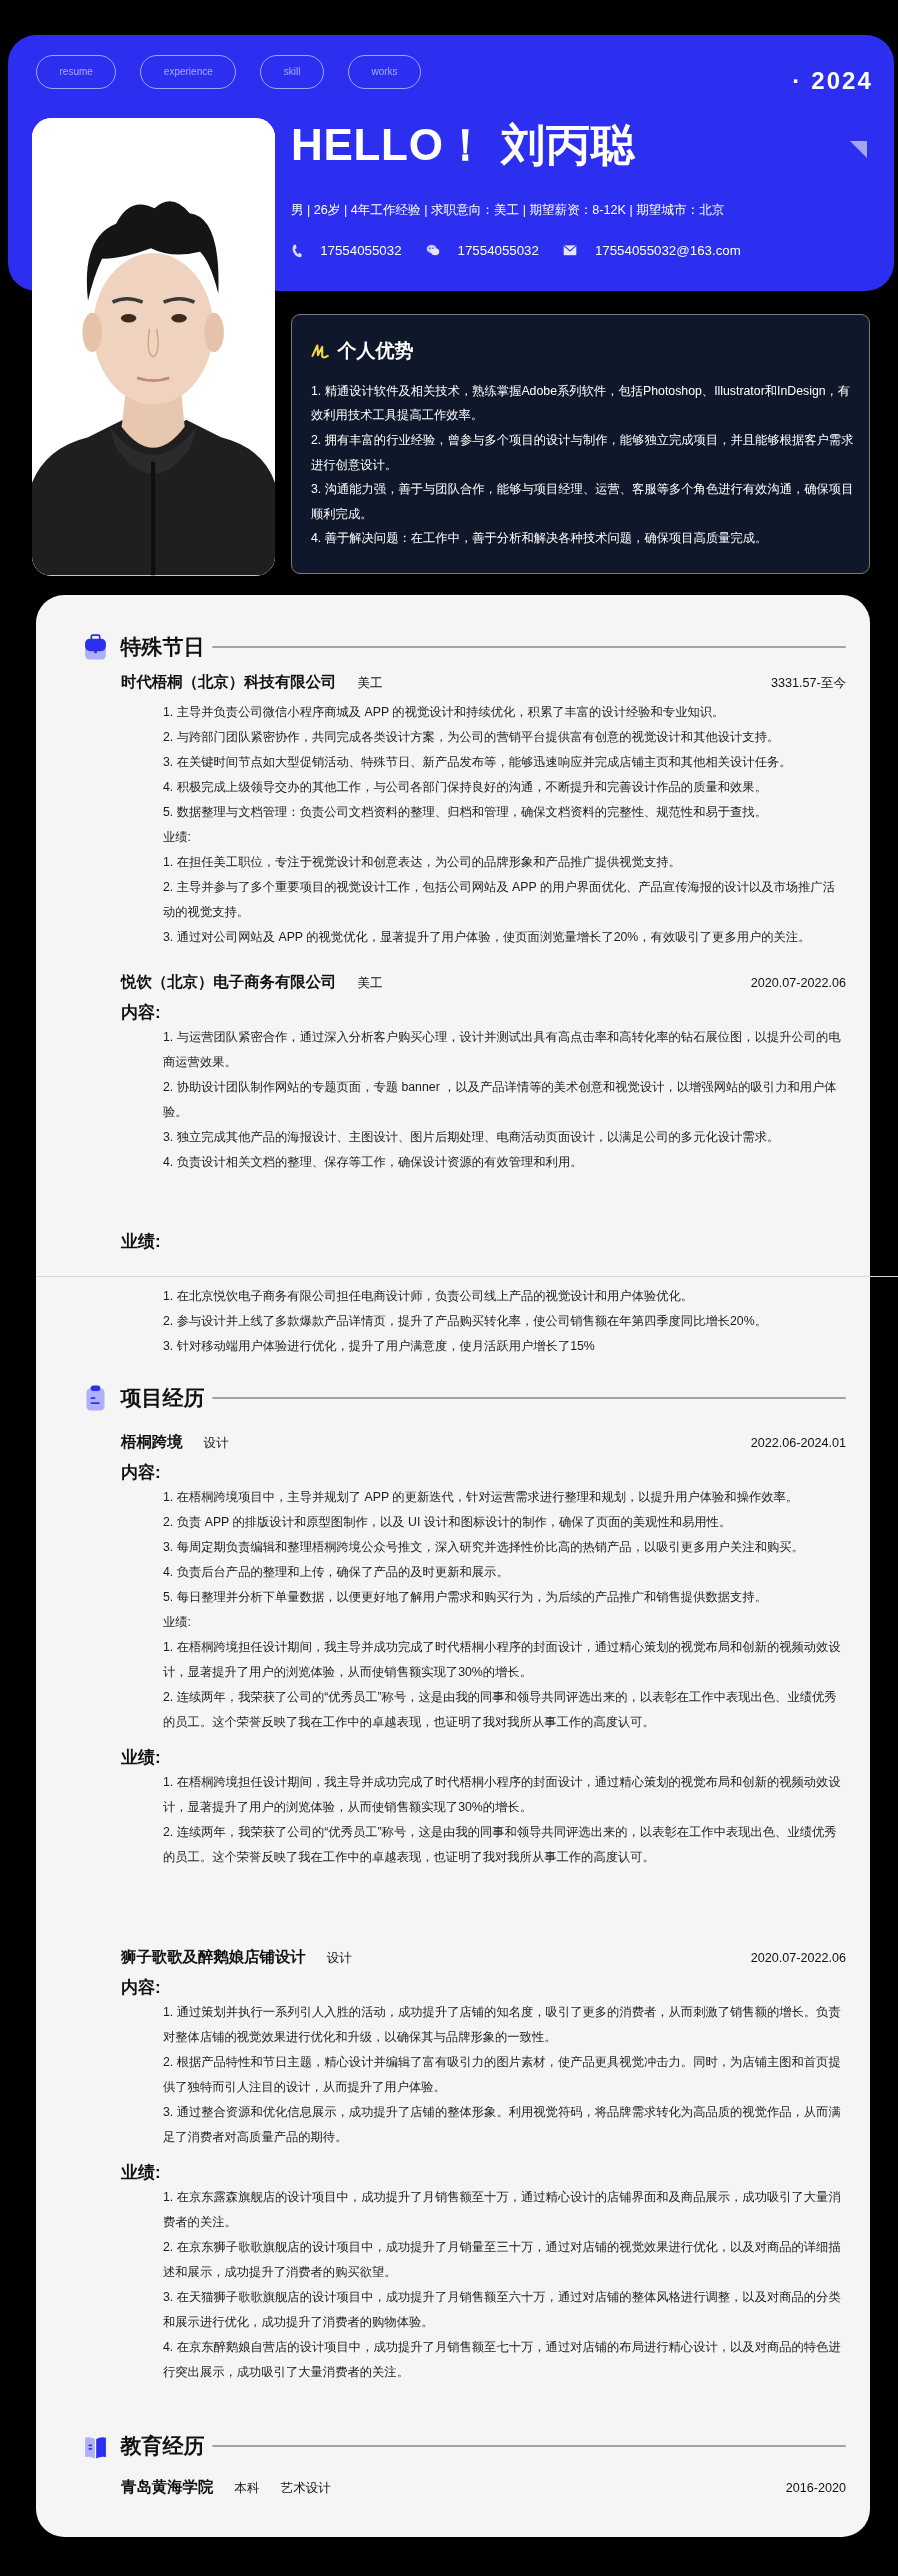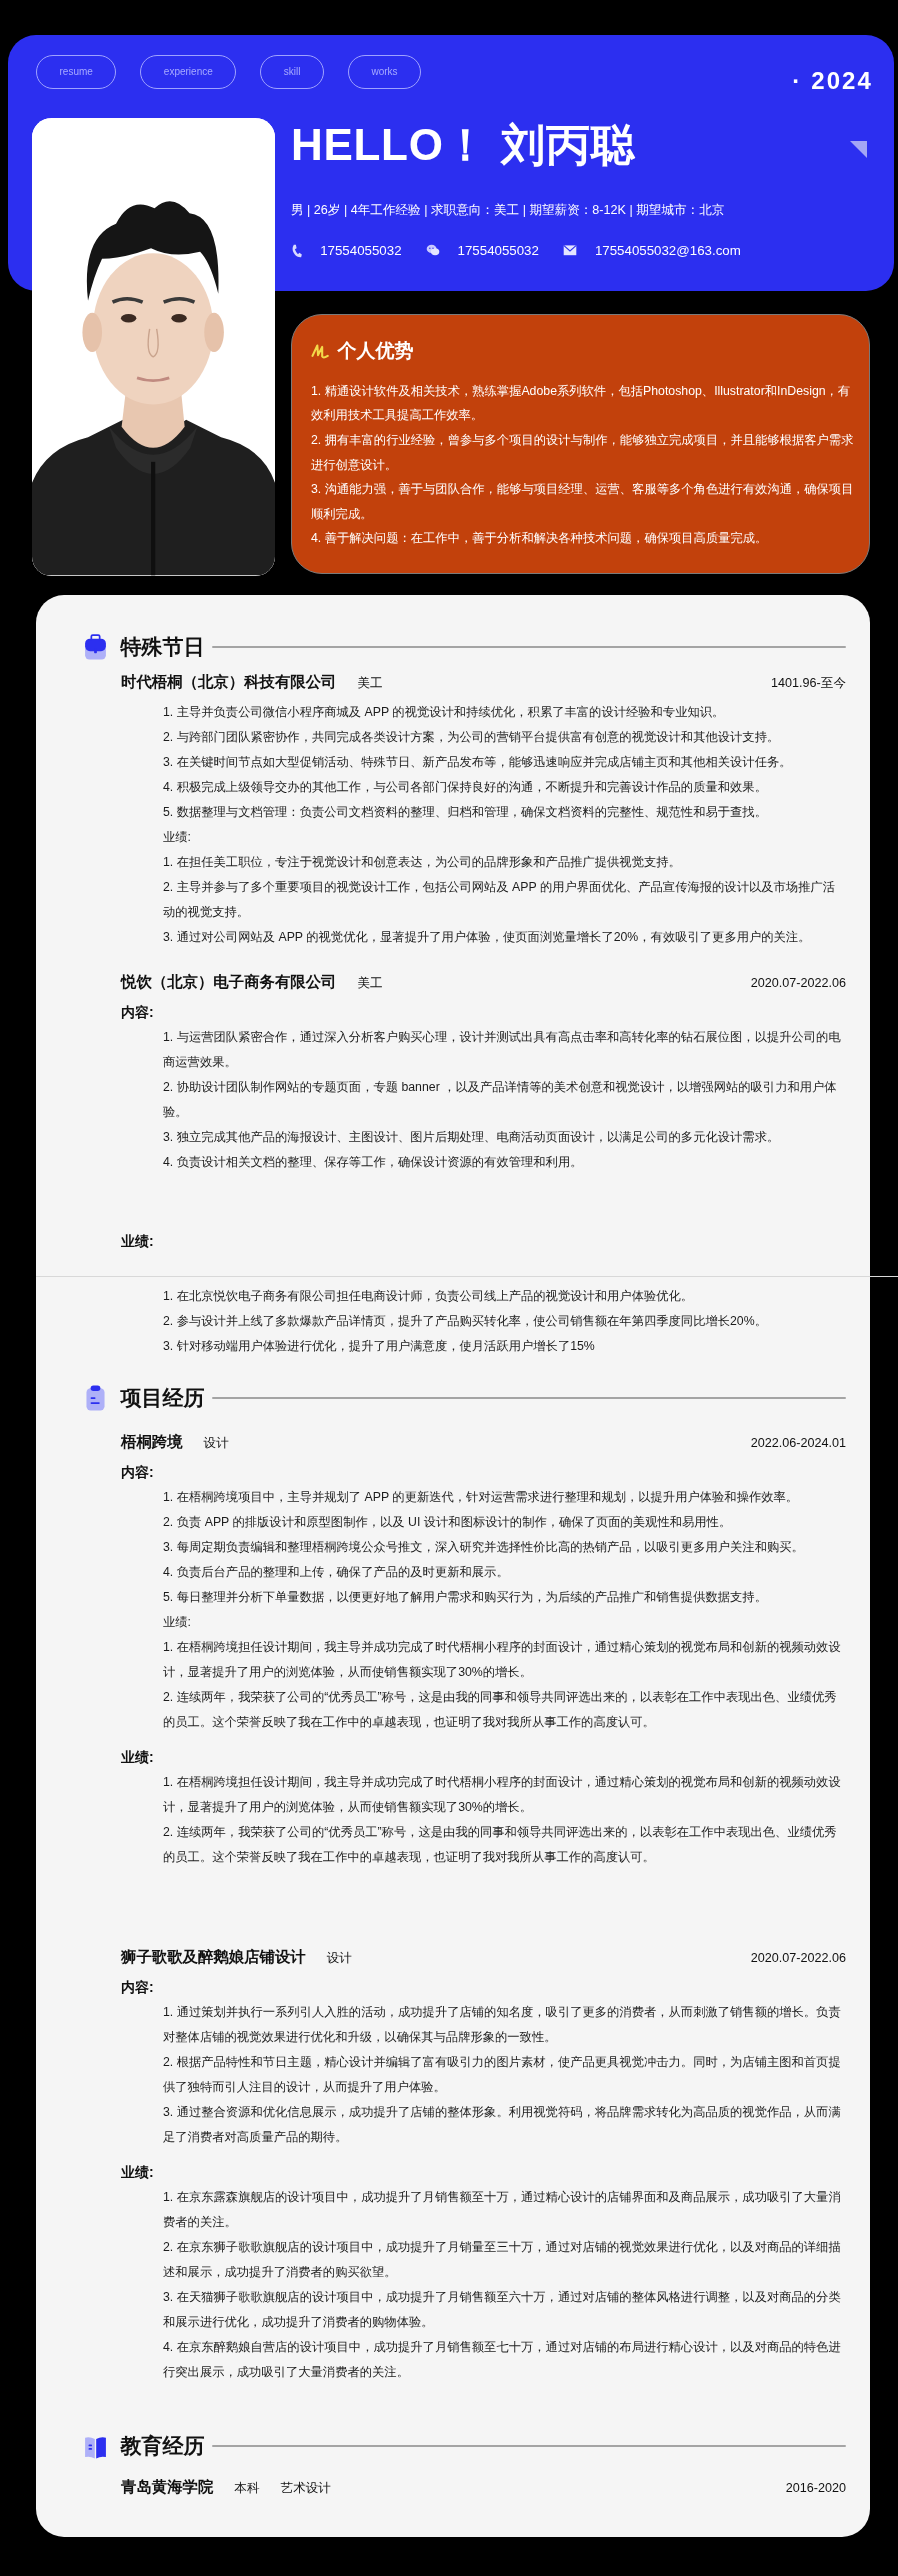--- a/index.html
+++ b/index.html
@@ -83,23 +83,23 @@
     font-size: 13.3px;
     white-space: nowrap;
   }
   .contact { display: flex; align-items: center; gap: 18px; }
   .contact svg { display: block; }
 
   .adv-card {
     position: absolute;
     left: 291px; top: 314px;
     width: 579px; height: 260px;
-    background: #c2410c;
+    background: #0f172a;
     border: 1.4px solid #7a7a7a;
-    border-radius: 31px;
+    border-radius: 9px;
     padding: 22.5px 12.6px 0 19px;
     color: #fff;
   }
   .adv-title {
     display: flex; align-items: center; gap: 7px;
     font-size: 19px; font-weight: bold;
     margin-bottom: 15.4px;
   }
   .adv-list { font-size: 12.3px; line-height: 24.6px; }
   .adv-list p { margin: 0; }
@@ -143,21 +143,21 @@
   .entry-head {
     display: flex; align-items: baseline;
     height: 28px;
   }
   .entry-head .name { font-size: 15.4px; font-weight: bold; color: #111; }
   .entry-head .role { font-size: 12.6px; color: #111; margin-left: 21px; }
   .entry-head .role2 { font-size: 12.6px; color: #111; margin-left: 21px; }
   .entry-head .date { margin-left: auto; font-size: 12.6px; color: #111; }
   .txt { font-size: 12.3px; line-height: 25px; color: #1c1c1c; margin-left: 42px; }
   .txt p { margin: 0; }
-  .label-bold { font-weight: bold; font-size: 14px; line-height: 25px; color: #111; }
+  .label-bold { font-weight: bold; font-size: 17px; line-height: 25px; color: #111; }
 </style>
 </head>
 <body>
 
 <div class="header"></div>
 
 <nav class="nav">
   <div class="pill">resume</div>
   <div class="pill">experience</div>
   <div class="pill">skill</div>
@@ -248,21 +248,21 @@
     <rect x="16" y="22" width="4" height="7" rx="1" fill="#2c2ff0"></rect>
   </svg>
   <span class="title">特殊节日</span>
   <div class="rule"></div>
 </div>
 
 <div class="block" style="top:672px;">
   <div class="entry-head">
     <span class="name">时代梧桐（北京）科技有限公司</span>
     <span class="role">美工</span>
-    <span class="date">1401.96-至今</span>
+    <span class="date">3331.57-至今</span>
   </div>
   <div class="txt">
     <p>1. 主导并负责公司微信小程序商城及 APP 的视觉设计和持续优化，积累了丰富的设计经验和专业知识。</p>
     <p>2. 与跨部门团队紧密协作，共同完成各类设计方案，为公司的营销平台提供富有创意的视觉设计和其他设计支持。</p>
     <p>3. 在关键时间节点如大型促销活动、特殊节日、新产品发布等，能够迅速响应并完成店铺主页和其他相关设计任务。</p>
     <p>4. 积极完成上级领导交办的其他工作，与公司各部门保持良好的沟通，不断提升和完善设计作品的质量和效果。</p>
     <p>5. 数据整理与文档管理：负责公司文档资料的整理、归档和管理，确保文档资料的完整性、规范性和易于查找。</p>
     <p>业绩:</p>
     <p>1. 在担任美工职位，专注于视觉设计和创意表达，为公司的品牌形象和产品推广提供视觉支持。</p>
     <p>2. 主导并参与了多个重要项目的视觉设计工作，包括公司网站及 APP 的用户界面优化、产品宣传海报的设计以及市场推广活动的视觉支持。</p>

